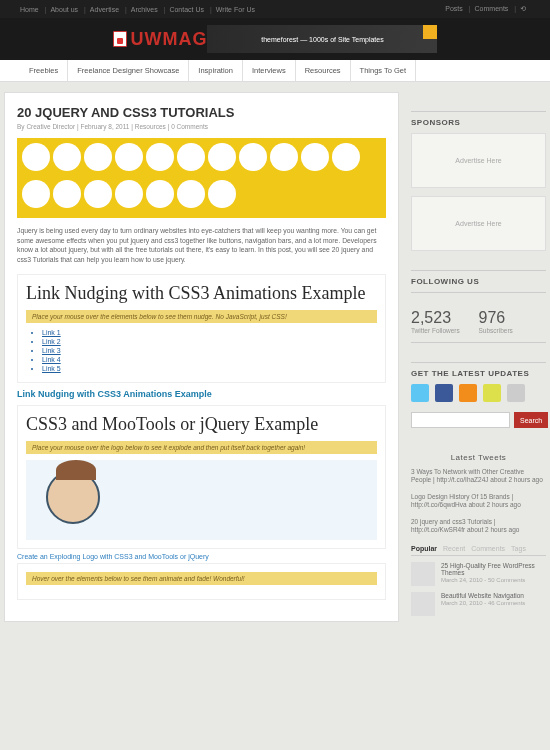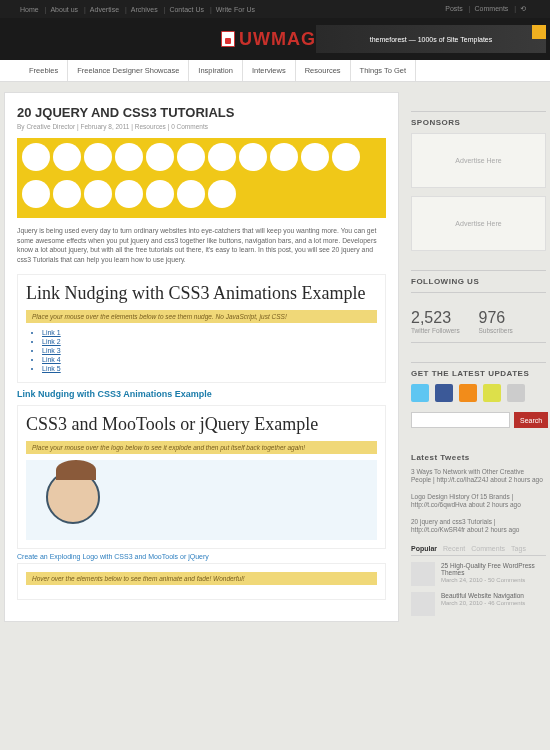--- a/index.html
+++ b/index.html
@@ -3,21 +3,21 @@
 <meta charset="utf-8">
 <style>
 * { margin: 0; padding: 0; box-sizing: border-box; }
 body { font-family: Arial, Helvetica, sans-serif; font-size: 9px; background: #e8e8e4; color: #333; width: 550px; }
 
 .topbar { background: #1f1f1f; height: 18px; display: flex; justify-content: space-between; align-items: center; padding: 0 20px; color: #888; font-size: 7px; }
 .topbar ul { list-style: none; display: flex; gap: 4px; }
 .topbar li::after { content: " |"; color: #555; margin-left: 4px; }
 .topbar li:last-child::after { content: ""; }
 
-.header { background: #1a1a1a; height: 42px; display: flex; align-items: center; justify-content: flex-end; padding: 0 4px; }
+.header { background: #1a1a1a; height: 42px; display: flex; align-items: center; justify-content: center; padding: 0 32px; }
 .logo { display: flex; align-items: center; gap: 4px; }
 .logo-icon { width: 14px; height: 16px; background: #fff; border: 1px solid #c33; border-radius: 1px; position: relative; }
 .logo-icon::after { content: ""; position: absolute; bottom: 2px; left: 3px; right: 3px; height: 6px; background: #d33; border-radius: 1px; }
 .logo-text { font-size: 18px; font-weight: bold; color: #c8302a; letter-spacing: 1px; }
 .banner { width: 230px; height: 28px; background: linear-gradient(90deg,#2a2a2a,#3a3a3a); color: #fff; font-size: 7px; display: flex; align-items: center; justify-content: center; position: relative; }
 .banner::after { content: ""; position: absolute; right: 0; top: 0; width: 14px; height: 14px; background: #f0b020; }
 
 .nav { background: #ffffff; border-bottom: 1px solid #ddd; padding: 0 20px; }
 .nav ul { list-style: none; display: flex; }
 .nav li { padding: 6px 9px; font-size: 7.5px; color: #555; border-right: 1px solid #e0e0e0; }
@@ -180,21 +180,21 @@
       <span class="rs"></span>
       <span class="dg"></span>
       <span class="ml"></span>
     </div>
 
     <div class="searchrow">
       <input type="text" style="">
       <button>Search</button>
     </div>
 
-    <div class="sb-title" style="border:none;font-weight:bold;">Latest Tweets</div>
+    <div class="sb-title" style="border:none;font-weight:normal;text-align:center;">Latest Tweets</div>
     <div class="tweets">
       <p>3 Ways To Network with Other Creative People | http://t.co/IhaZ24J about 2 hours ago</p>
       <p>Logo Design History Of 15 Brands | http://t.co/6qwdHva about 2 hours ago</p>
       <p>20 jquery and css3 Tutorials | http://t.co/KwSR4fr about 2 hours ago</p>
     </div>
 
     <div class="tabs">
       <span>Popular</span>
       <span>Recent</span>
       <span>Comments</span>

